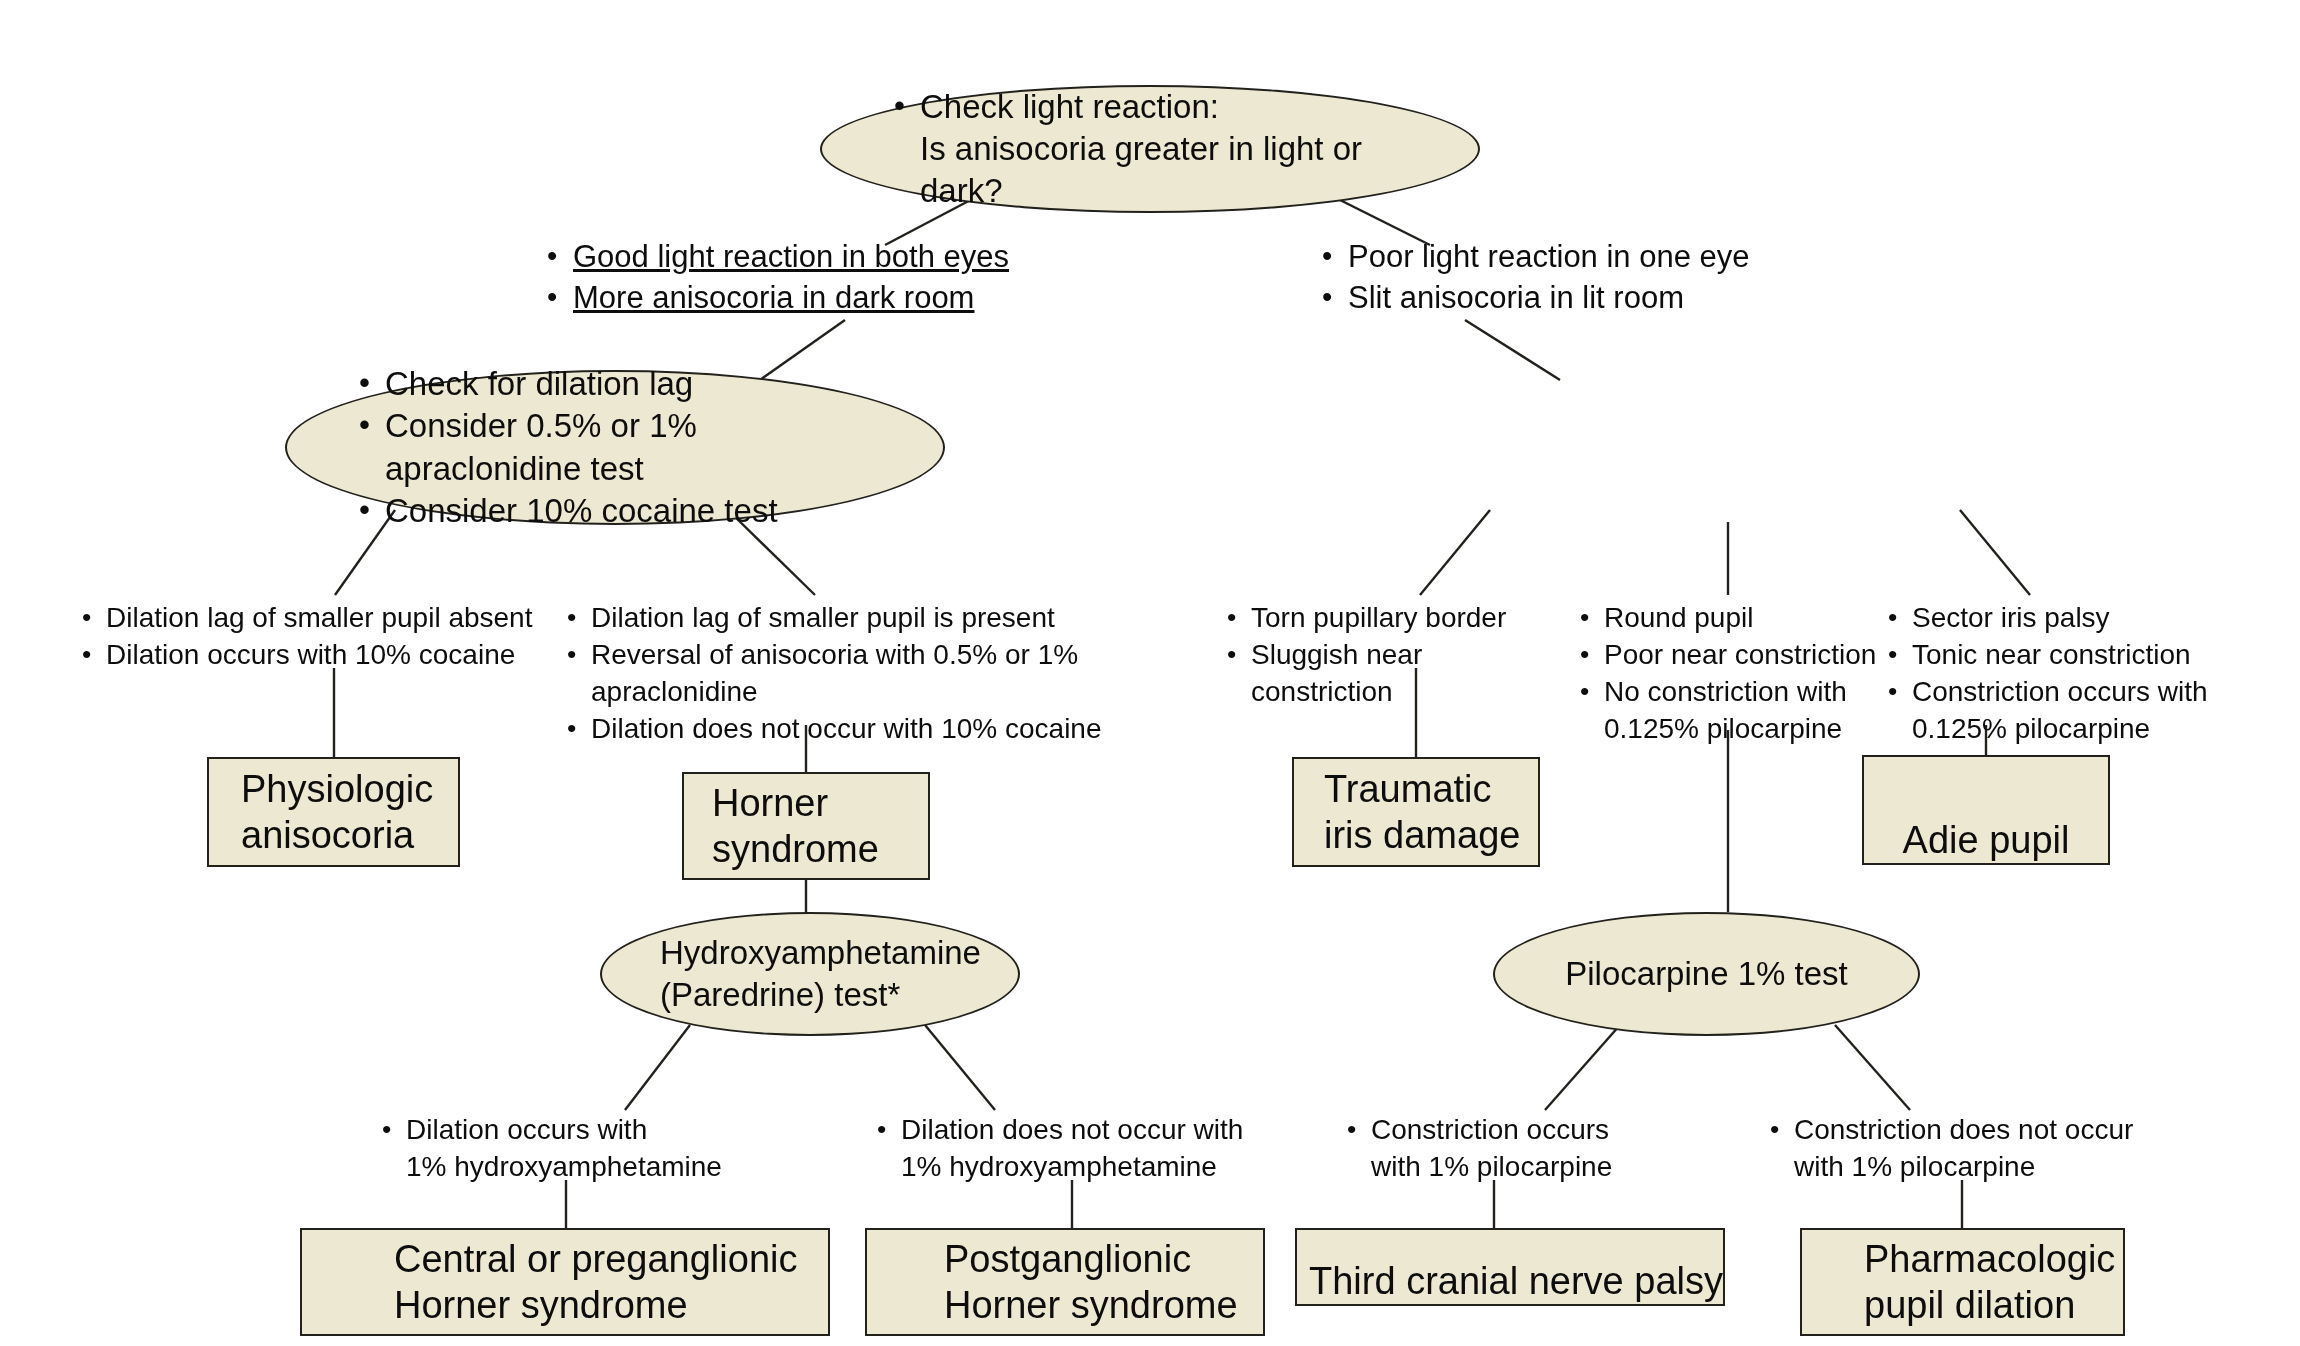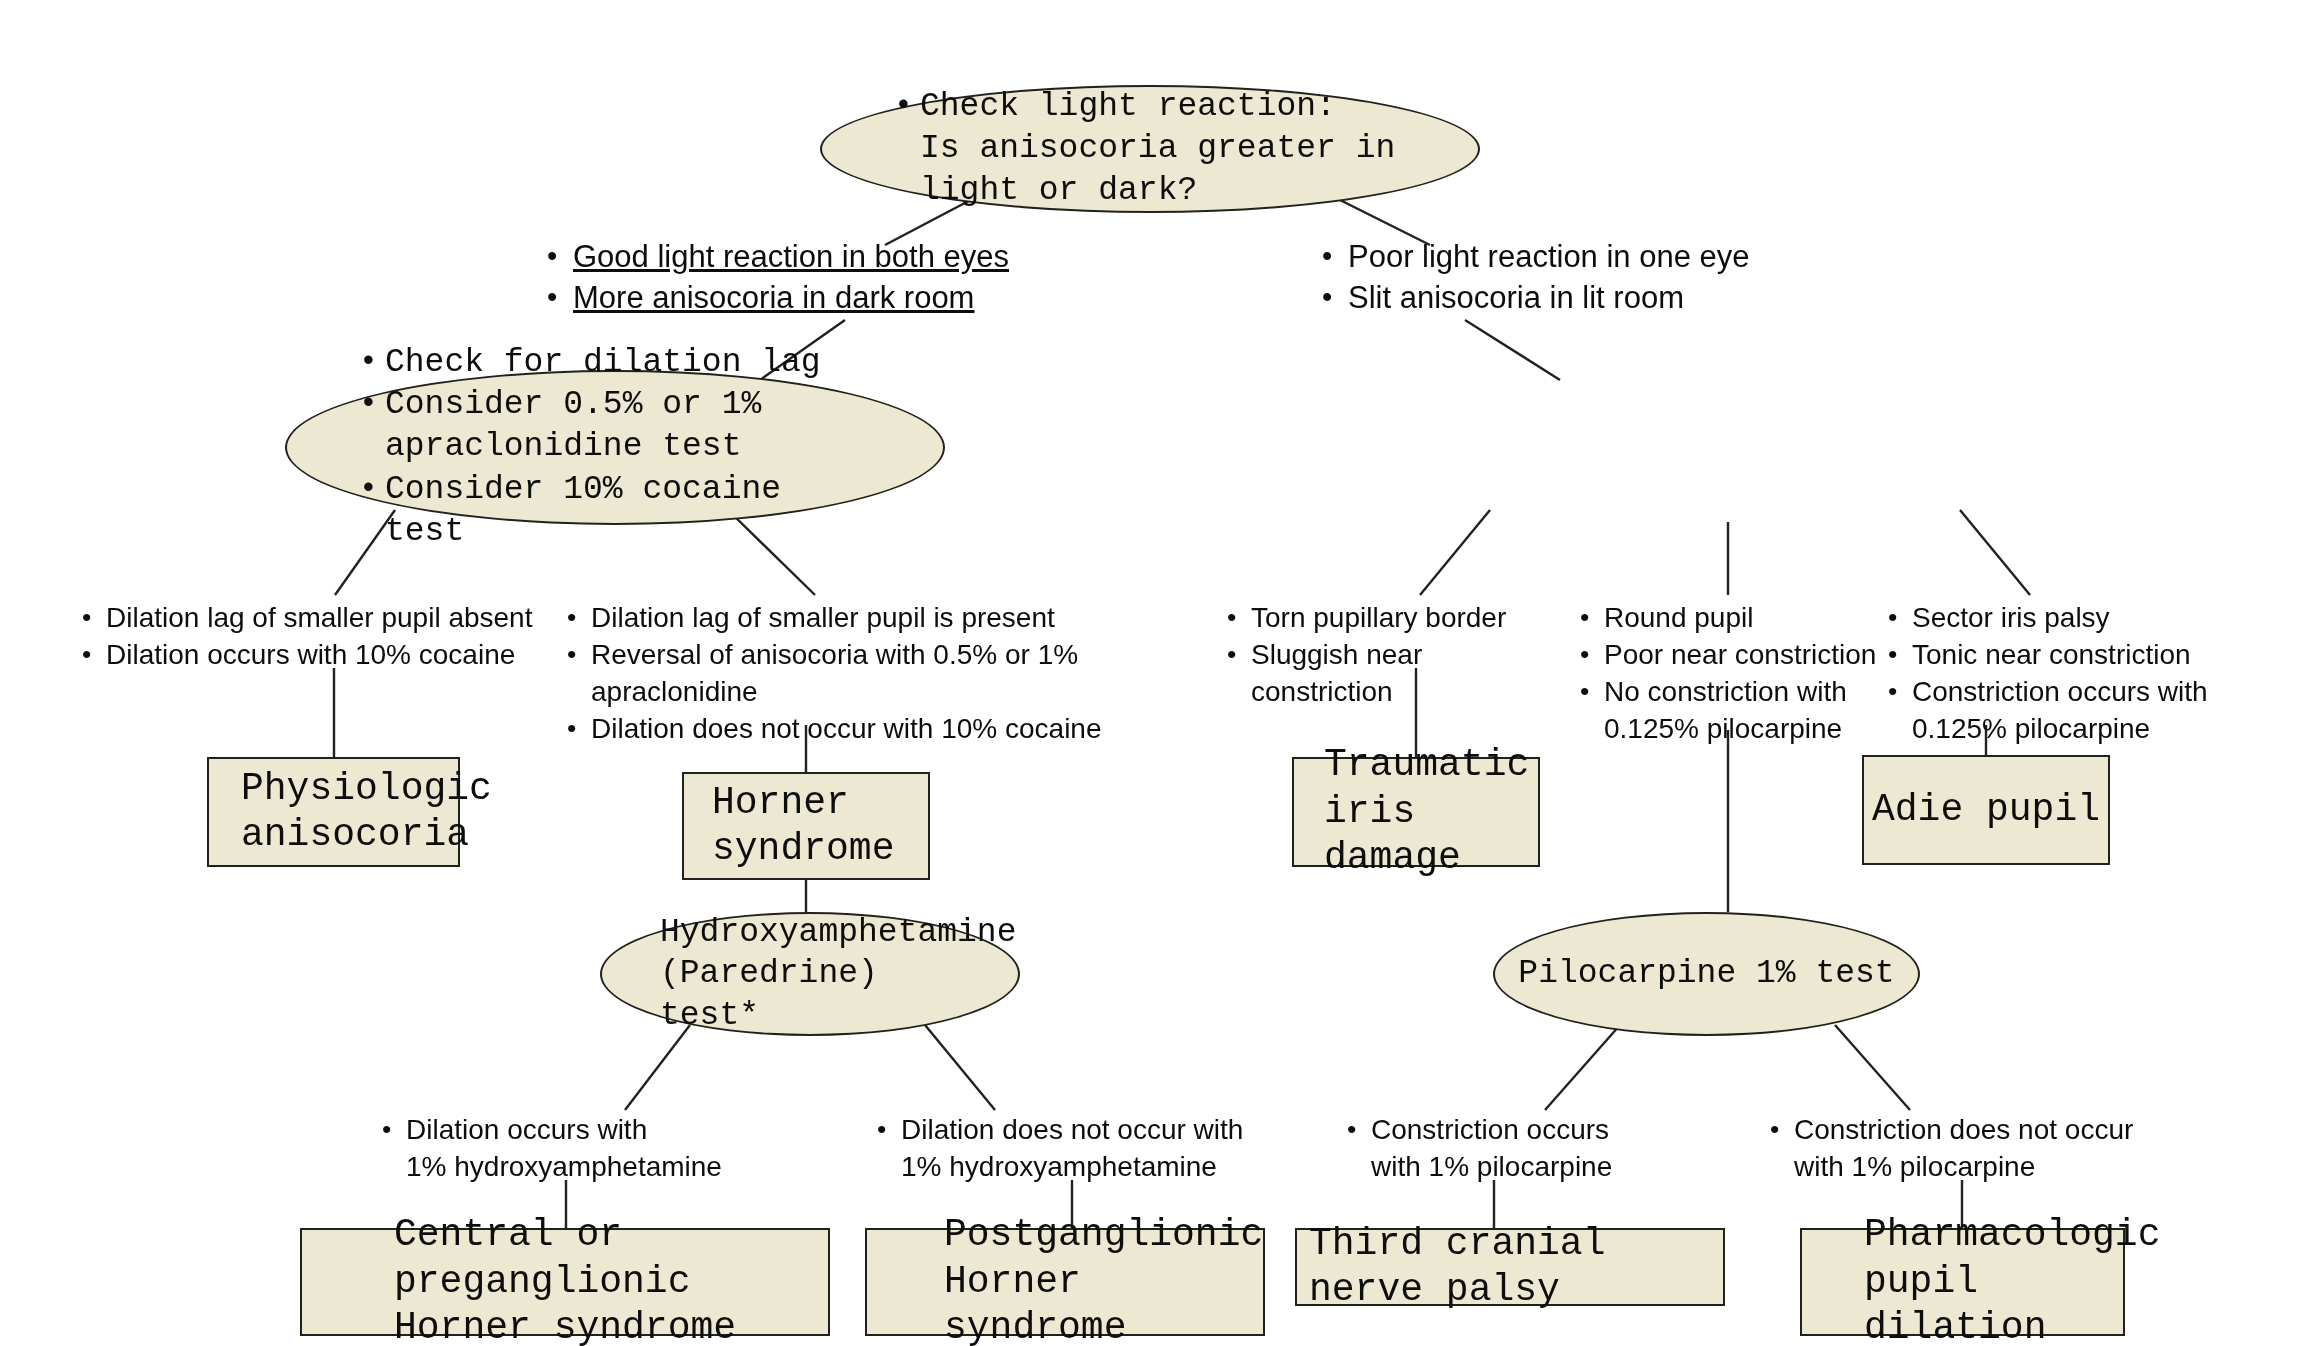--- a/index.html
+++ b/index.html
@@ -19,38 +19,38 @@
     position: absolute;
     left: 0; top: 0;
     width: 2300px;
     height: 1346px;
     pointer-events: none;
   }
   .node {
     position: absolute;
     box-sizing: border-box;
     color: #0d0d0d;
-    font-family: Liberation Mono, monospace;
   }
   .ellipse {
     background: #ece8d2;
     border: 2.5px solid #22211c;
     border-radius: 50%;
     display: flex;
     align-items: center;
     justify-content: center;
   }
   .rect {
     background: #ece8d2;
     border: 2.5px solid #22211c;
     display: flex;
     align-items: center;
   }
   .rect.center {
     justify-content: center;
+    align-items: flex-end;
   }
   .rect-inner {
     line-height: 1.22;
     white-space: pre-line;
     font-size: 38px;
   }
   .ellipse-inner {
     line-height: 1.26;
     font-size: 33px;
   }

